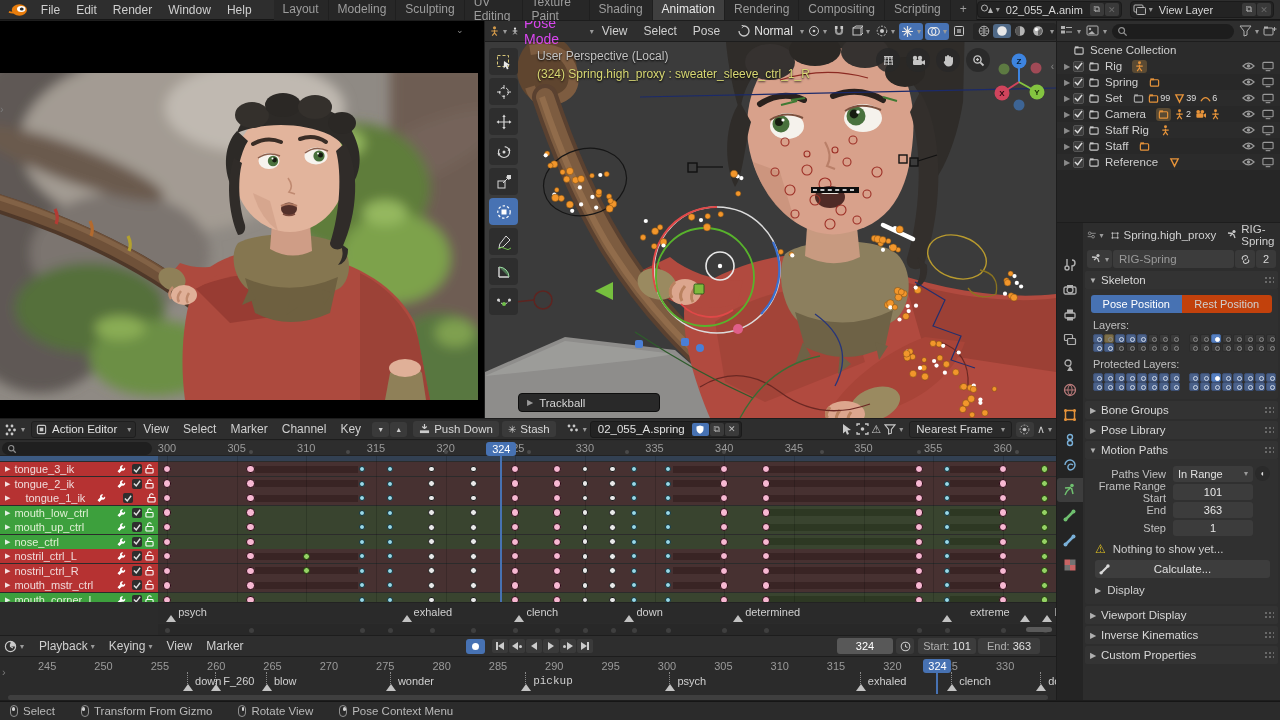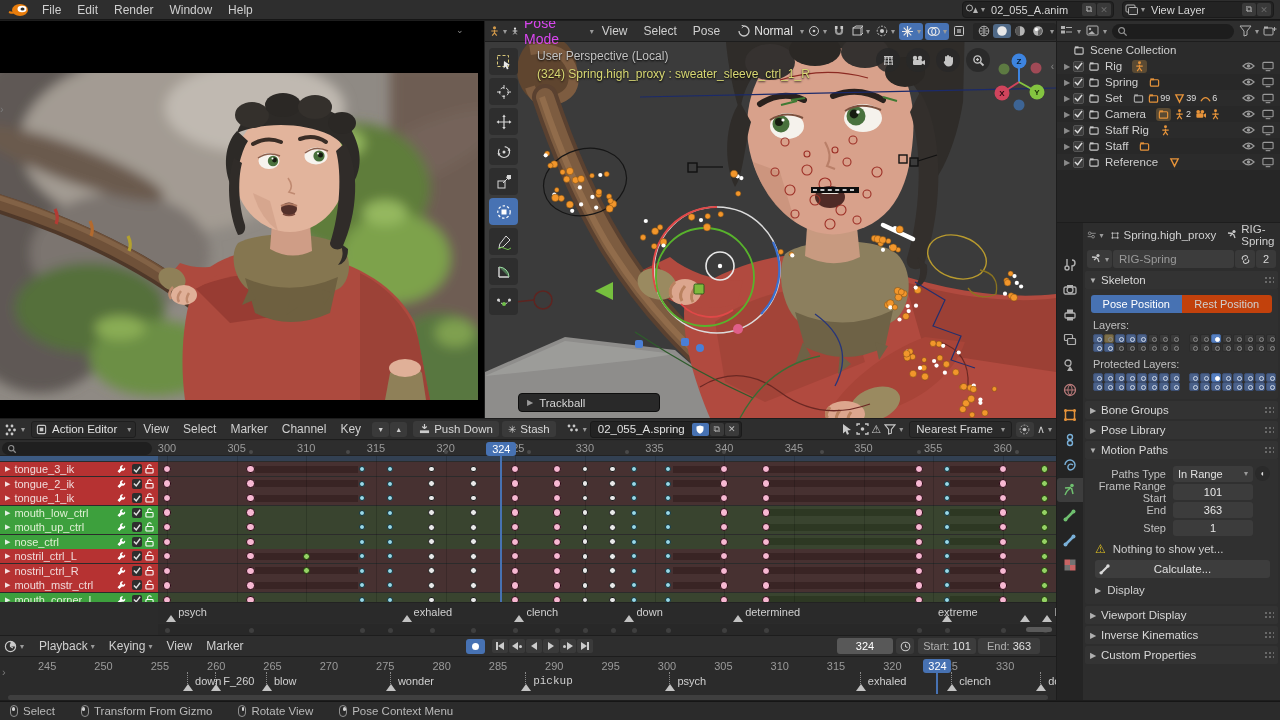--- a/index.html
+++ b/index.html
@@ -77,20 +77,33 @@
       <ellipse cx="14" cy="7" rx="4.5" ry="3.2" fill="#fff"></ellipse>
       <ellipse cx="14.5" cy="7" rx="2" ry="1.6" fill="#2b2b2b"></ellipse>
       <path d="M1,10 Q6,12 10,9" stroke="#e87d0d" stroke-width="2" fill="none"></path>
     </svg>
     <div id="topbar-menus" class="row">
         <div class="menu-item">File</div>
         <div class="menu-item">Edit</div>
         <div class="menu-item">Render</div>
         <div class="menu-item">Window</div>
         <div class="menu-item">Help</div>
+      </div>
+    <div id="tabs" class="row" style="margin-left:14px">
+        <div class="tab">Layout</div>
+        <div class="tab">Modeling</div>
+        <div class="tab">Sculpting</div>
+        <div class="tab">UV Editing</div>
+        <div class="tab">Texture Paint</div>
+        <div class="tab">Shading</div>
+        <div class="tab active">Animation</div>
+        <div class="tab">Rendering</div>
+        <div class="tab">Compositing</div>
+        <div class="tab">Scripting</div>
+        <div class="tab" style="color: rgb(157, 157, 157);">+</div>
       </div>
     <div style="flex:1"></div>
     <div class="idwidget" style="margin-right:8px; width:152px;">
       <svg width="13" height="11" viewBox="0 0 13 11">
           <circle cx="4.5" cy="4" r="3" fill="none" stroke="#b5b5b5"></circle>
           <path d="M8,9 L10.5,3.5 L13,9 Z" fill="#b5b5b5"></path>
         </svg>
       <span class="chev">▾</span>
       <span class="nm" style="flex:1">02_055_A.anim</span>
       <span class="mini-ic">⧉</span>
@@ -1180,21 +1193,21 @@
             <span>Pose Library</span>
             <span class="dots6"></span>
           </div>
           <div class="panelhdr">
             <span class="tri">▼</span>
             <span>Motion Paths</span>
             <span class="dots6"></span>
           </div>
           <div style="background: rgb(48, 48, 48); margin: 0px 2px; padding: 5px 2px 6px; border-radius: 0px 0px 2px 2px;">
             <div class="proprow">
-              <span class="proplabel">Paths Type</span>
+              <span class="proplabel">Paths View</span>
               <span style="flex:1;height:16px;background:#3c3c3c;border-radius:3px;display:flex;align-items:center;padding:0 5px;font-size:11px;color:#e0e0e0">In Range<span style="flex:1"></span><span class="chev">▾</span></span>
               <span style="width:15px;height:15px;margin-left:2px;background:#2a2a2a;border-radius:50%;display:flex;align-items:center;justify-content:center">
                 <span style="color:#ddd;font-size:8px">◖</span>
               </span>
             </div>
             <div class="proprow">
               <span class="proplabel">Frame Range Start</span>
               <span style="flex:1;height:16px;background:#3c3c3c;border-radius:3px;display:flex;align-items:center;justify-content:center;font-size:11px;color:#e8e8e8">101</span>
               <span style="width:17px"></span>
             </div>
@@ -1406,21 +1419,21 @@
               <rect x="1" y="5" width="8" height="5" rx="1" fill="none" stroke="#fff" stroke-width="1.2"></rect>
               <path d="M3,5 V3 a2,2 0 0 1 4,-0.5" fill="none" stroke="#fff" stroke-width="1.2"></path>
             </svg>
           </div>
           <div class="keyrow" style="top: 20.55px; background: rgb(71, 49, 49);">
             <div class="abs" style="left: 607.99px; top: 3.5px; width: 150.444px; height: 7px; background: rgb(57, 36, 36);"></div>
             <div class="abs" style="left: 791.866px; top: 3.5px; width: 50.148px; height: 7px; background: rgb(57, 36, 36);"></div>
             <div class="abs" style="left: 96.759px; top: 3.5px; width: 103.082px; height: 7px; background: rgb(57, 36, 36);"></div>
             <div class="abs" style="left: 514.659px; top: 3.5px; width: 47.362px; height: 7px; background: rgb(57, 36, 36);"></div>
           </div>
-          <div class="chan" style="top: 35.1px; background: rgb(182, 50, 50);">
+          <div class="chan" style="top: 35.1px; background: rgb(182, 50, 50); gap: 11px;">
             <span style="color:rgba(255,255,255,.85);font-size:7px;margin-left:5px">▶</span>
             <span class="nm" style="color:#f0dada">tongue_1_ik</span>
             <svg width="10" height="10" viewBox="0 0 12 12" style="flex:none">
               <path d="M9.5,2 a3,3 0 0 0 -4,4 L2,9.5 L4.5,12 L8,8.5 a3,3 0 0 0 4,-4 L9.5,6.5 L7.5,4.5 Z" fill="#fff" transform="scale(.9)"></path>
             </svg>
             <span style="width:10px;height:10px;background:#2e2e2e;border-radius:2px;margin:0 3px 0 6px;display:inline-flex;align-items:center;justify-content:center;flex:none">
               <svg width="8" height="7" viewBox="0 0 10 9">
                 <path d="M1,4.5 L4,7.5 L9,1" stroke="#e0e0e0" stroke-width="1.8" fill="none"></path>
               </svg>
             </span>
@@ -1785,21 +1798,21 @@
           <div class="marker-label" style="left: 20.179px; top: 3px;">psych</div>
           <div class="marker-tri" style="left: 243.596px; bottom: 1px;"></div>
           <div class="marker-label" style="left: 255.596px; top: 3px;">exhaled</div>
           <div class="marker-tri" style="left: 356.429px; bottom: 1px;"></div>
           <div class="marker-label" style="left: 368.429px; top: 3px;">clench</div>
           <div class="marker-tri" style="left: 466.476px; bottom: 1px;"></div>
           <div class="marker-label" style="left: 478.476px; top: 3px;">down</div>
           <div class="marker-tri" style="left: 575.13px; bottom: 1px;"></div>
           <div class="marker-label" style="left: 587.13px; top: 3px;">determined</div>
           <div class="marker-tri" style="left: 784.08px; bottom: 1px;"></div>
-          <div class="marker-label" style="left: 780px; top: 3px;">extreme</div>
+          <div class="marker-label" style="left: 812px; top: 3px;">extreme</div>
           <div class="marker-tri" style="left: 862.088px; bottom: 1px;"></div>
           <div class="marker-tri" style="left: 884.376px; bottom: 1px;"></div>
           <div class="marker-label" style="left: 896.376px; top: 3px;">E</div>
         </div>
         <div class="abs" style="left: 158px; top: 183px; width: 898px; height: 11px; background: rgb(40, 40, 40);">
           <div class="abs" style="left: 7px; top: 4px; width: 5px; height: 5px; border-radius: 50%; background: rgb(63, 63, 63);"></div>
           <div class="abs" style="left: 90.58px; top: 4px; width: 5px; height: 5px; border-radius: 50%; background: rgb(63, 63, 63);"></div>
           <div class="abs" style="left: 202.02px; top: 4px; width: 5px; height: 5px; border-radius: 50%; background: rgb(63, 63, 63);"></div>
           <div class="abs" style="left: 229.88px; top: 4px; width: 5px; height: 5px; border-radius: 50%; background: rgb(63, 63, 63);"></div>
           <div class="abs" style="left: 271.67px; top: 4px; width: 5px; height: 5px; border-radius: 50%; background: rgb(63, 63, 63);"></div>

